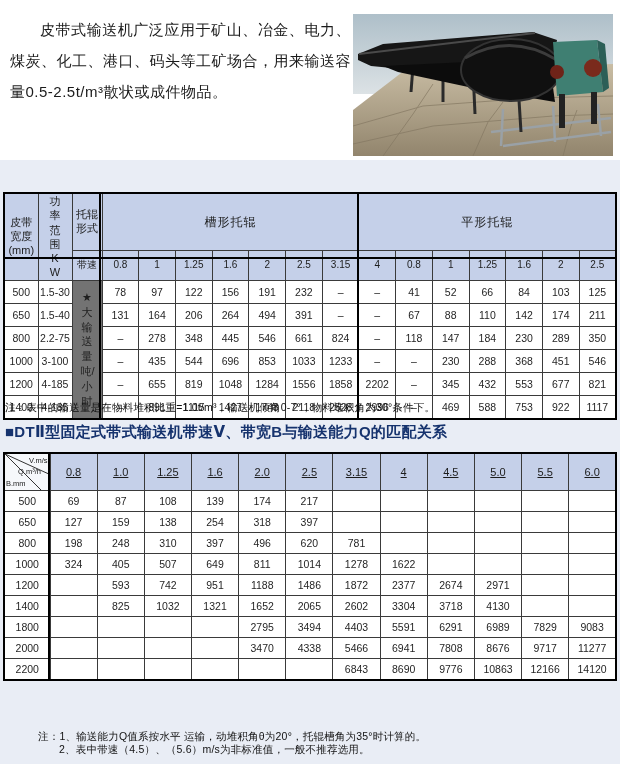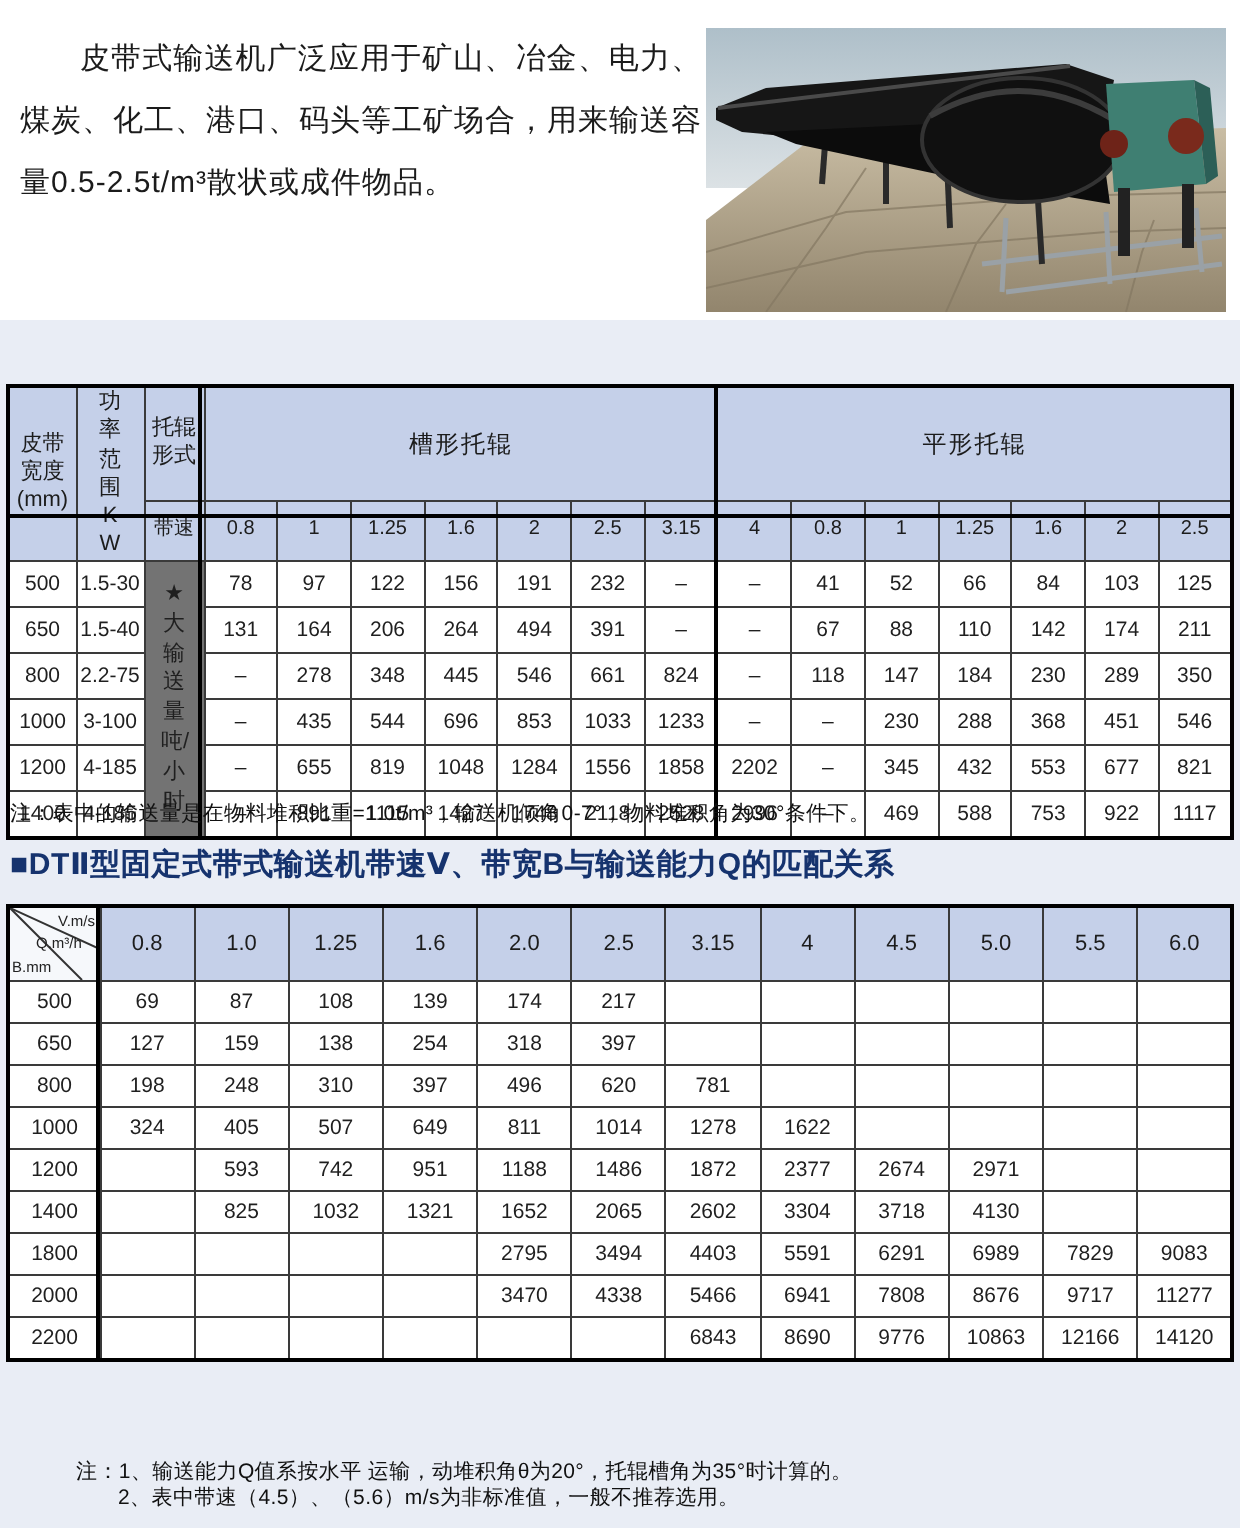--- a/index.html
+++ b/index.html
@@ -45,21 +45,21 @@
   .vcol{display:inline-block;width:17px;font-size:11px;line-height:1.3;word-break:break-all;vertical-align:middle;}
   .capcell{background:#737373;}
   .vert{display:inline-block;width:13px;margin:0 auto;word-break:break-all;font-size:11px;line-height:1.35;vertical-align:middle;}
   
   .note{position:absolute;left:5px;font-size:10.5px;color:#111;letter-spacing:.2px;line-height:13px;}
   .note1{top:401px;}
   .notes2{top:730px;margin-left:33px;}
   .notes2 .n2{padding-left:21px;}
   
   .t2wrap{top:452px;width:614px;}
-  .t2 .hrow td{height:36px;font-size:11px;}
+  .t2 .hrow td{height:36px;font-size:11px;text-decoration:underline;}
   .t2 tbody td{height:20px;font-size:10.5px;color:#1f1f1f;}
   .corner{position:relative;background:#f6f8fb;}
   .corner svg{position:absolute;left:0;top:0;}
   .corner .lbl{position:absolute;font-size:7.5px;color:#222;letter-spacing:0;line-height:1;}
   .corner .vl{top:3px;right:2px;}
   .corner .ql{top:14px;left:13px;}
   .corner .bl{bottom:3px;left:1px;}
 </style>
 </head>
 <body>

